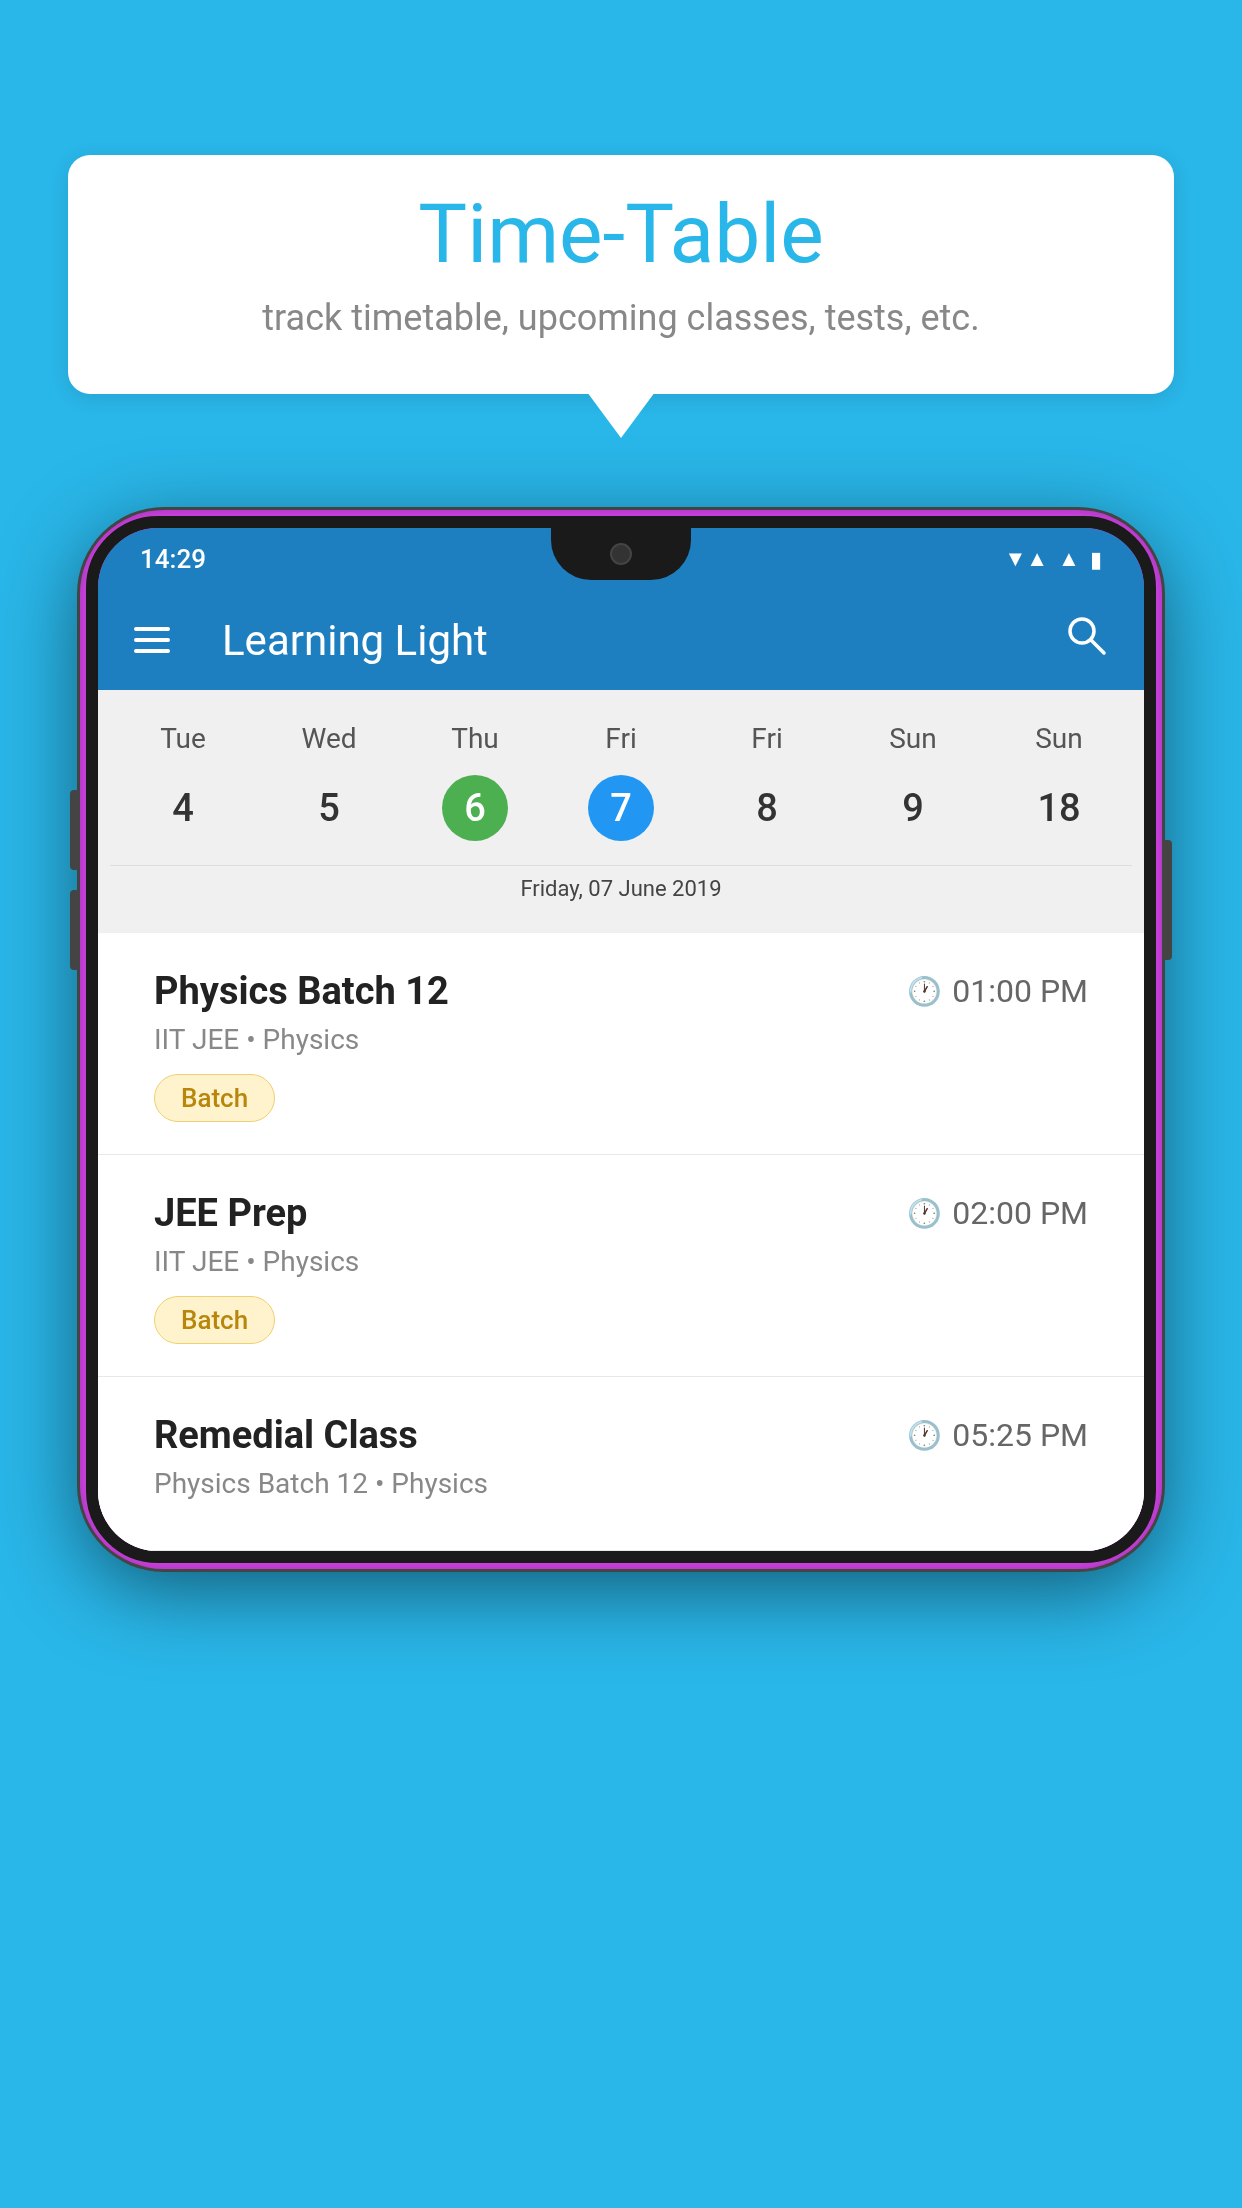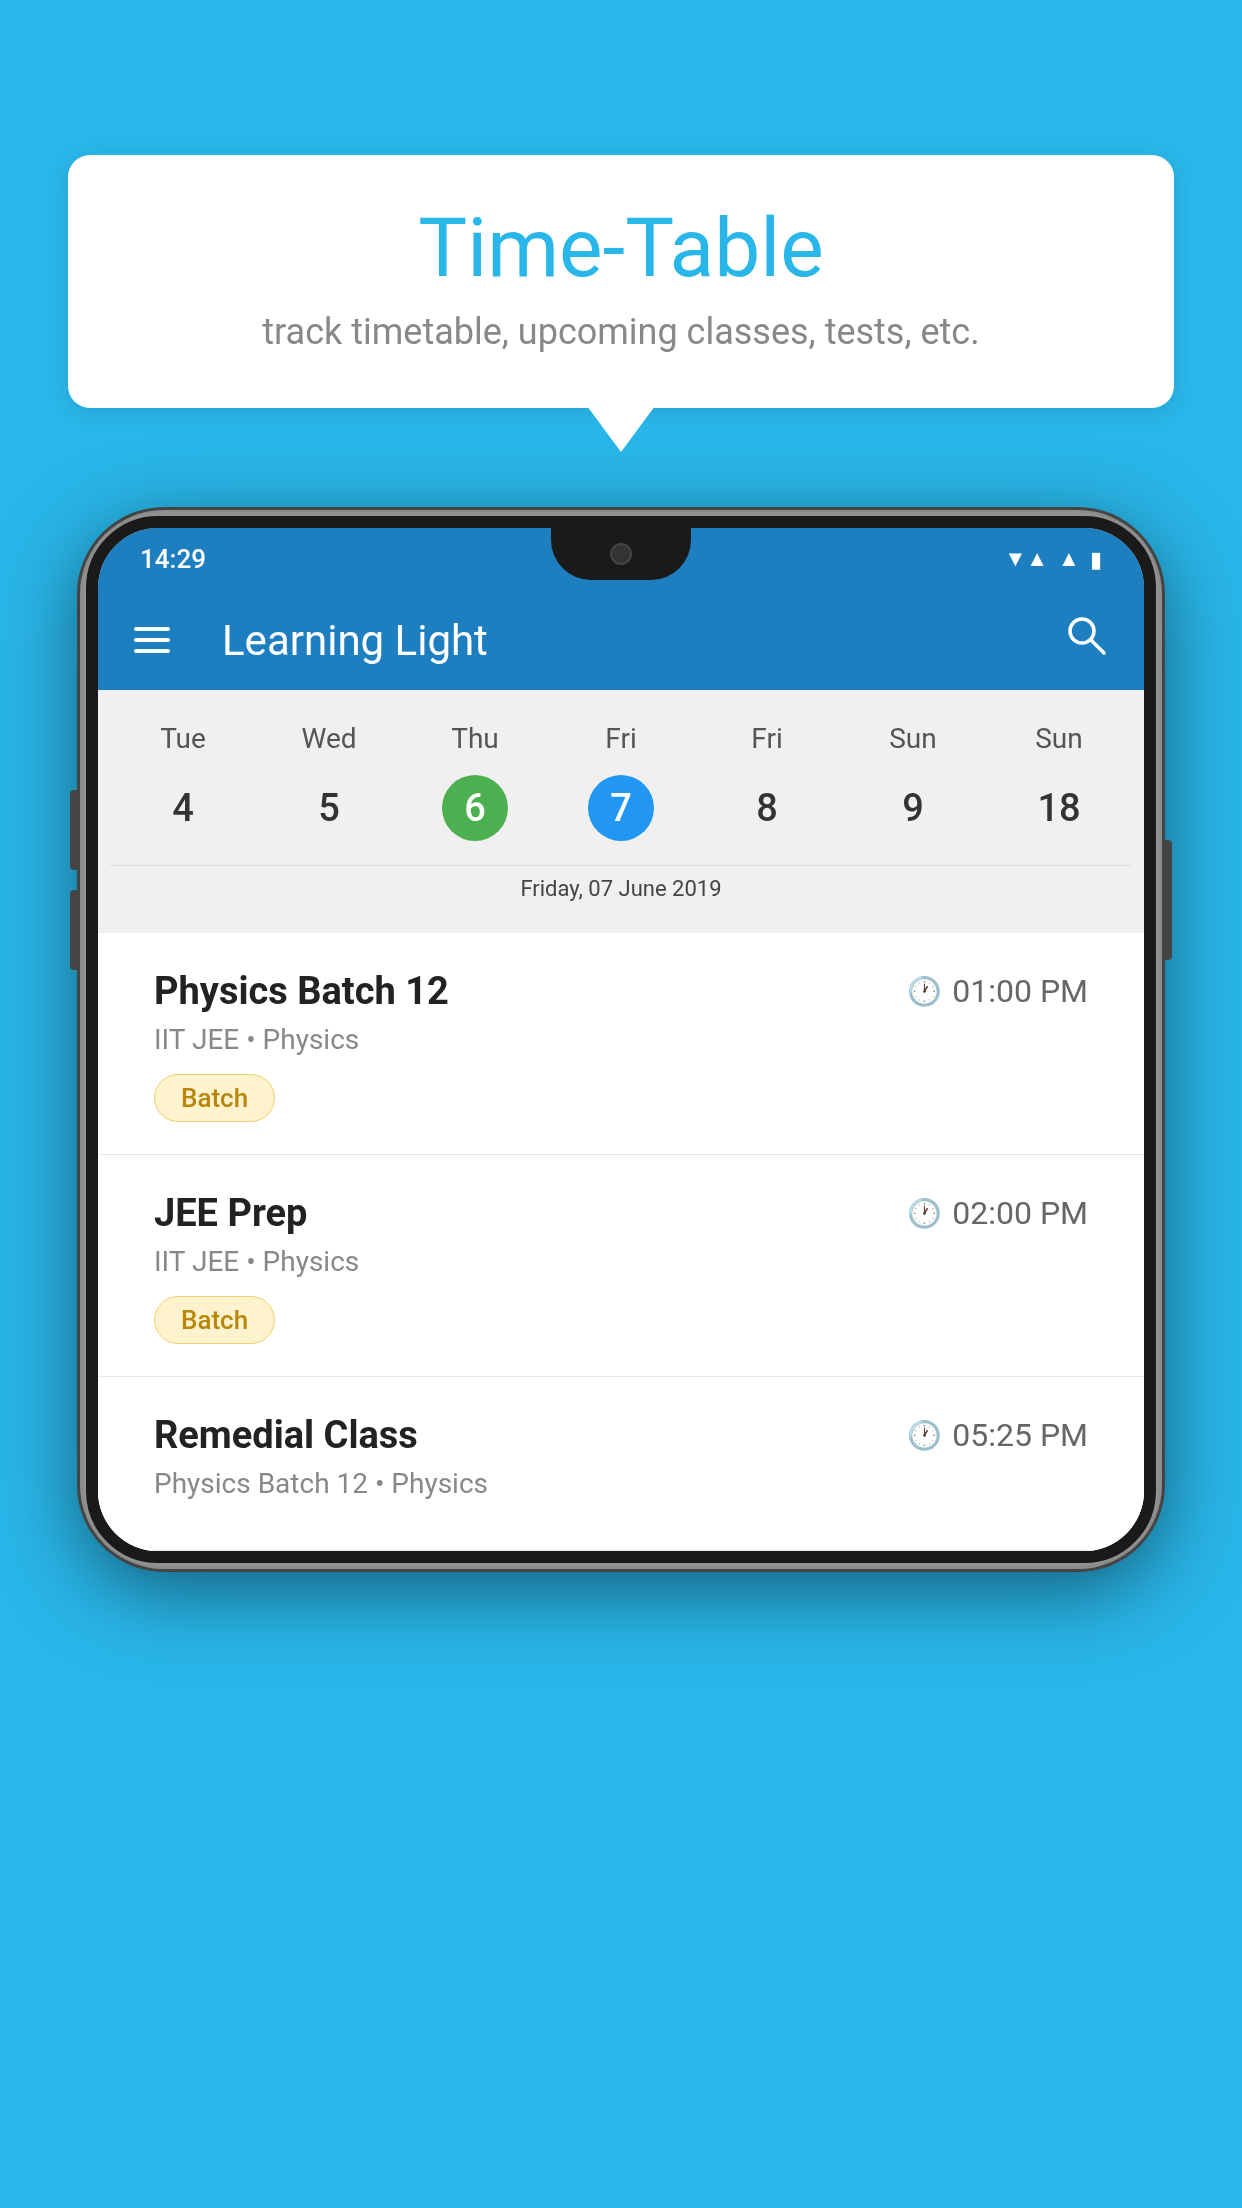--- a/index.html
+++ b/index.html
@@ -18,21 +18,21 @@
     .speech-bubble-container {
       position: absolute;
       top: 155px;
       left: 68px;
       right: 68px;
     }
 
     .speech-bubble {
       background: white;
       border-radius: 22px;
-      padding: 48px 50px 55px;
+      padding: 34px 50px 55px;
       text-align: center;
       position: relative;
       box-shadow: 0 4px 20px rgba(0,0,0,0.1);
     }
 
     .speech-bubble::after {
       content: '';
       position: absolute;
       bottom: -44px;
       left: 50%;
@@ -265,21 +265,21 @@
     }
 
     
     .phone-inner {
       border-radius: 72px;
       overflow: hidden;
       border: 12px solid #1a1a1a;
     }
 
     .phone-outer {
-      background: #a3a3a3;
+      background: #d946ef;
       border-radius: 84px;
       padding: 6px;
       box-shadow: 
         0 0 0 3px #444,
         0 20px 80px rgba(0,0,0,0.5),
         inset 0 0 20px rgba(0,0,0,0.3);
     }
 
     
     .phone-wrapper {

